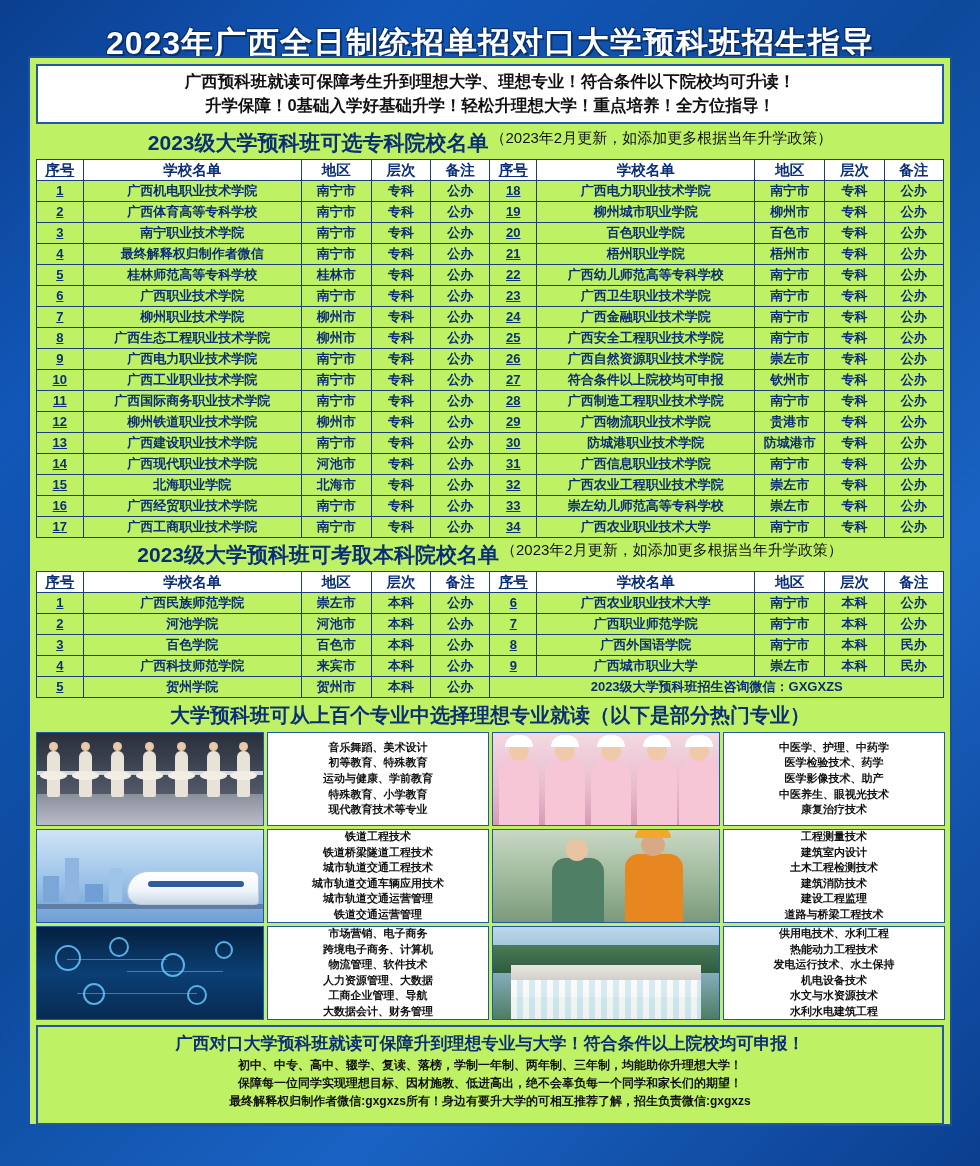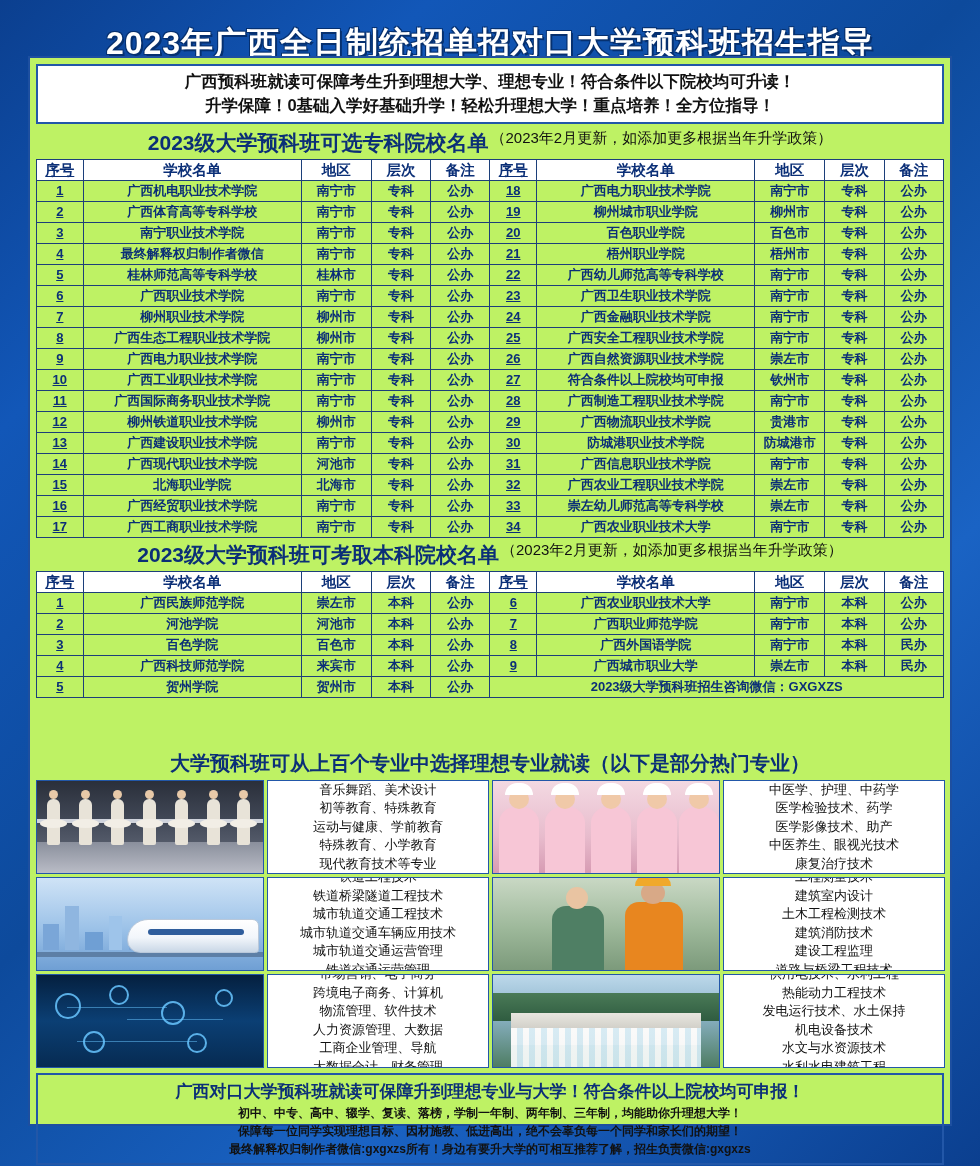--- a/index.html
+++ b/index.html
@@ -54,36 +54,36 @@
   }
   table.list th { font-size:14.5px; background:#ffffff; }
   table.list td { font-size:13px; }
   td.idx, th.idx { width:44px;text-decoration:underline; }
   td.name, th.name { width:206px; }
   td.area, th.area { width:66px; }
   td.lvl,  th.lvl  { width:56px; }
   td.note, th.note { width:56px; }
   .merged-note { font-size:12.5px; }
   .majors-head {
-    text-align:center; padding:4px 0 3px 0;margin-top:48px;
+    text-align:center; padding:4px 0 3px 0;
   }
   .majors-head span {
     font-size:20px; font-weight:bold; color:#0b2f77;
   }
   .grid {
     margin:0 6px; display:grid; grid-template-columns: 228px 222px 228px 222px;
     grid-auto-rows: 94px; gap:3px;
   }
   .cell { border:1px solid #2257a8; overflow:hidden; position:relative; }
   .cell.txt {
     display:flex; flex-direction:column; align-items:center; justify-content:center;
     background:#ffffff; padding:2px;
   }
   .cell.txt div {
-    font-size:13px; font-weight:normal; color:#111; line-height:1.42; white-space:nowrap;
+    font-size:11px; font-weight:bold; color:#111; line-height:1.42; white-space:nowrap;
   }
   .img { position:relative; }
   .img .sky { position:absolute; inset:0; }
 
   
   .ph-ballet { background:linear-gradient(#2a2f3a 0%, #434a59 45%, #6d7382 100%); }
   .ph-ballet .floor { position:absolute; left:0; right:0; bottom:0; height:34%; background:linear-gradient(#8a8f9c,#b9bcc6); }
   .ph-ballet .bar { position:absolute; left:0; right:0; top:42%; height:4px; background:#cfd3dc; }
   .dancer { position:absolute; bottom:30%; width:13px; height:46px; background:#e8e3d8; border-radius:6px 6px 2px 2px; }
   .dancer:after { content:""; position:absolute; left:-7px; top:20px; width:27px; height:9px; background:#f2eee6; border-radius:50%; }
@@ -127,21 +127,21 @@
   .ph-tech .line { position:absolute; height:1px; background:#69c6ff; opacity:.5; }
 
   
   .ph-dam { background:linear-gradient(#bcd8ea 0%, #8fb6cd 40%, #4e7d63 100%); }
   .ph-dam .wall { position:absolute; left:8%; right:8%; top:42%; height:34%; background:linear-gradient(#e8e6df,#b9b8b1); }
   .ph-dam .water { position:absolute; left:8%; right:8%; top:58%; height:42%;
     background:repeating-linear-gradient(90deg,#ffffff 0 6px,#d8eef8 6px 12px); opacity:.9; }
   .ph-dam .hills { position:absolute; left:0; right:0; top:20%; height:30%; background:linear-gradient(#4a7a57,#2f5c40); }
 
   .footer {
-    margin:5px 6px 6px 6px; border:2px solid #2257a8; padding:4px 4px 5px 4px; text-align:center;
+    margin:5px 6px 6px 6px; border:2px solid #2257a8; padding:4px 4px 13px 4px; text-align:center;
   }
   .footer .l1 { font-size:17px; font-weight:bold; color:#0b2f77; line-height:1.5; white-space:nowrap; }
   .footer .l { font-size:12px; font-weight:bold; color:#111; line-height:1.5; white-space:nowrap; }
 </style>
 </head>
 <body>
 
 <div class="poster">
 
   <div class="title-bar">

